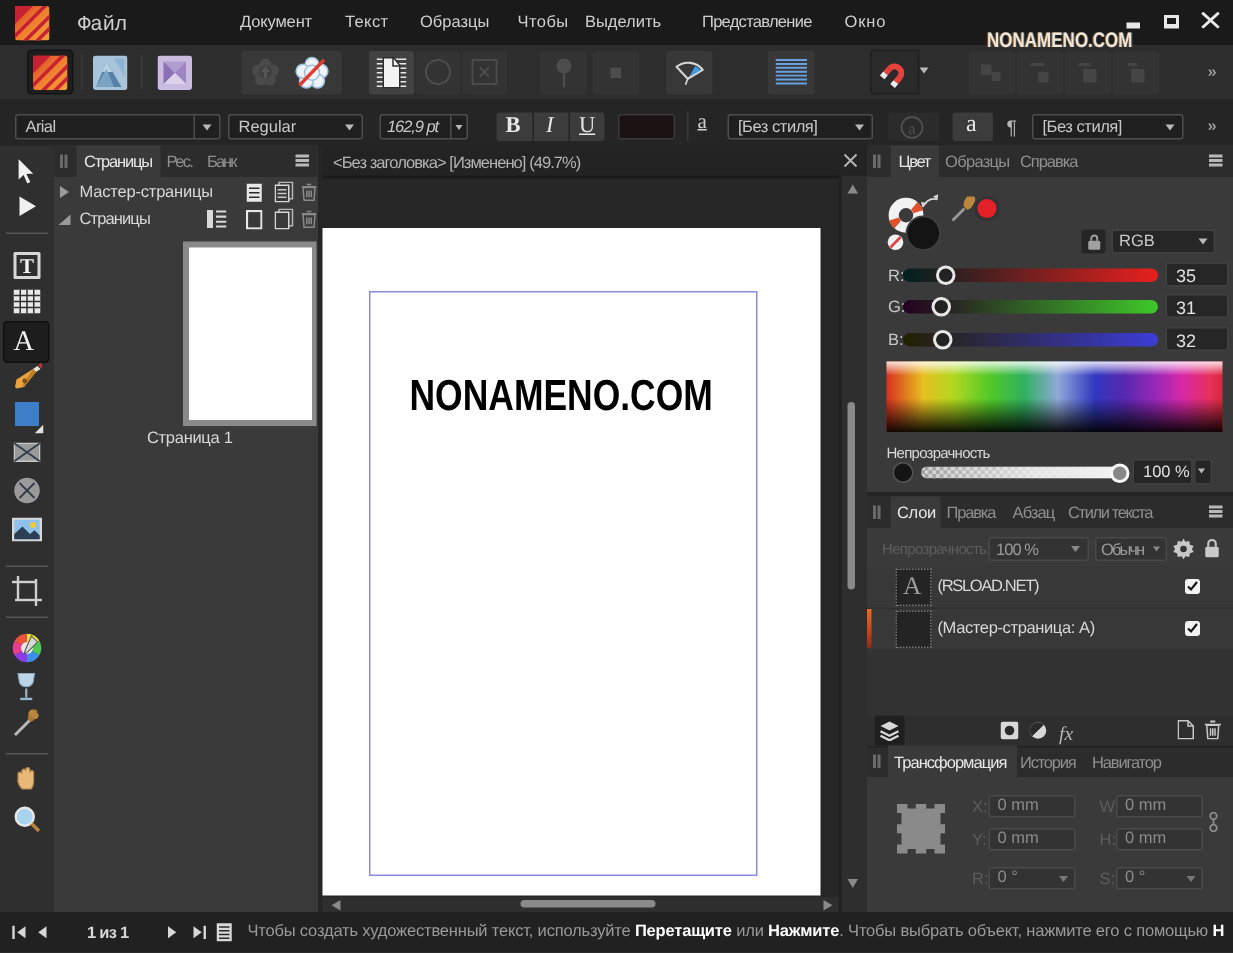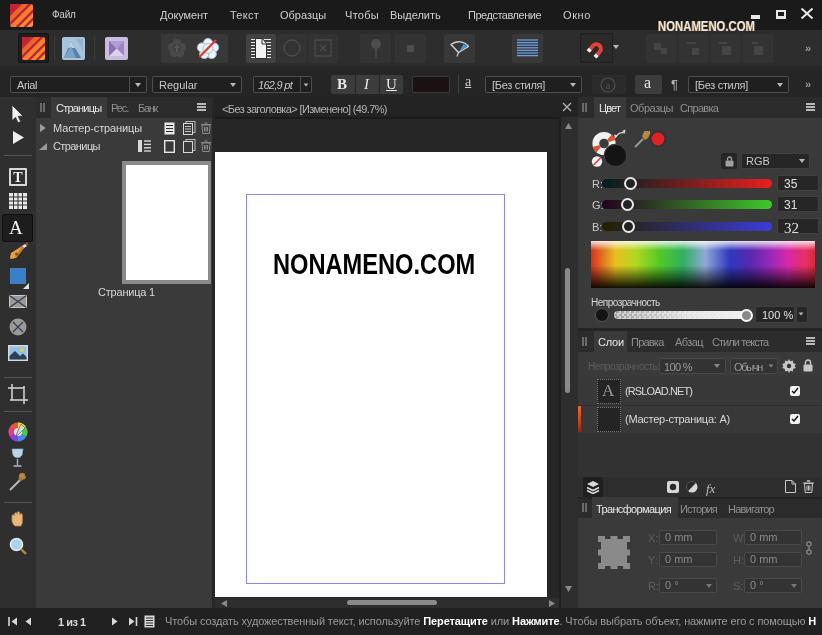--- a/index.html
+++ b/index.html
@@ -25,21 +25,21 @@
       </linearGradient>
     </defs>
  <rect width="23" height="23" rx="2" fill="url(#pub)"></rect>
  <path d="M0 0 L12 0 L0 12 Z" fill="#c52233"></path>
  <g stroke="#c52233" stroke-width="2.4">
   <line x1="4" y1="26" x2="26" y2="4"></line>
       <line x1="-2" y1="22" x2="22" y2="-2"></line>
       <line x1="10" y1="28" x2="28" y2="10"></line>
     </g>
 </svg>
-<div class="abs txt" style="left:52px;top:9px;font-size:10px;letter-spacing:-0.25px;">Файл</div>
+<div class="abs txt" style="left:52px;top:9px;font-size:14px;letter-spacing:-0.25px;font-family:Liberation Mono, monospace;">Файл</div>
 <div class="abs txt" style="left:116px;top:9px;font-size:17px;letter-spacing:-0.37px;margin-top:32px;">Правка</div>
 <div class="abs txt" style="left:160px;top:9px;font-size:11px;letter-spacing:-0.1px;">Документ</div>
 <div class="abs txt" style="left:230px;top:9px;font-size:11px;letter-spacing:0.26px;">Текст</div>
 <div class="abs txt" style="left:280px;top:9px;font-size:11px;letter-spacing:0.0px;">Образцы</div>
 <div class="abs txt" style="left:345px;top:9px;font-size:11px;letter-spacing:0.3px;">Чтобы</div>
 <div class="abs txt" style="left:390px;top:9px;font-size:11px;letter-spacing:0.0px;">Выделить</div>
 <div class="abs txt" style="left:468px;top:9px;font-size:11px;letter-spacing:-0.48px;">Представление</div>
 <div class="abs txt" style="left:563px;top:9px;font-size:11px;letter-spacing:0.6px;">Окно</div>
 <div class="abs txt" style="left:614px;top:9px;font-size:11px;letter-spacing:-0.17px;margin-top:28px;">Справка</div>
 <div class="abs" style="left:658px;top:17.5px;z-index:9;color:#eee6d6;font-weight:bold;font-size:14px;transform:scale(0.81,1);transform-origin:left top;white-space:nowrap;text-shadow:-1px 0 0 rgba(230,130,30,0.45),1px 0 0 rgba(90,150,230,0.3);">NONAMENO.COM</div>
@@ -537,21 +537,21 @@
  <div class="abs" style="left:602px;top:200px;width:170px;height:9px;border-radius:5px;background:linear-gradient(90deg,#230020,#3fc82a);"></div>
  <div class="abs" style="left:621px;top:198px;width:9px;height:9px;border-radius:50%;background:#222;border:2px solid #e8e8e8;"></div>
  <div class="abs inbox" style="left:777px;top:196px;width:42px;height:16px;background:#262626;border-color:#404040;">
       <span style="position:absolute;left:6px;top:1px;font-size:12px;color:#e0e0e0;">31</span>
     </div>
 
  <div class="abs" style="left:592px;top:221px;font-size:11px;color:#c8c8c8;">B:</div>
  <div class="abs" style="left:602px;top:222px;width:170px;height:9px;border-radius:5px;background:linear-gradient(90deg,#231f00,#3c3cd8);"></div>
  <div class="abs" style="left:622px;top:220px;width:9px;height:9px;border-radius:50%;background:#222;border:2px solid #e8e8e8;"></div>
  <div class="abs inbox" style="left:777px;top:218px;width:42px;height:16px;background:#262626;border-color:#404040;">
-      <span style="position:absolute;left:6px;top:1px;font-size:15px;color:#e0e0e0;font-family:Liberation Serif, serif;">32</span>
+      <span style="position:absolute;left:6px;top:1px;font-size:12px;color:#e0e0e0;">32</span>
     </div>
 
  <div class="abs" style="left:591px;top:241px;width:224px;height:47px;background:
    linear-gradient(180deg, rgba(255,255,255,0.85) 0%, rgba(255,255,255,0) 20%, rgba(0,0,0,0) 52%, rgba(0,0,0,0.92) 100%),
    linear-gradient(90deg,#d83020 0%,#e8c020 11%,#b0d820 20%,#50c828 31%,#30b060 41%,#90a8d8 51%,#3038c0 62%,#5828b0 71%,#9828b8 80%,#d828a8 88%,#e83060 96%,#d82838 100%);"></div>
 
  <div class="abs" style="left:591px;top:297px;font-size:10px;letter-spacing:-0.5px;color:#d8d8d8;">Непрозрачность</div>
  <svg class="abs" style="left:595px;top:308px;" width="14" height="14" viewBox="0 0 14 14">
       <circle cx="7" cy="7" r="6.5" fill="#141414" stroke="#555" stroke-width="1"></circle>
     </svg>

